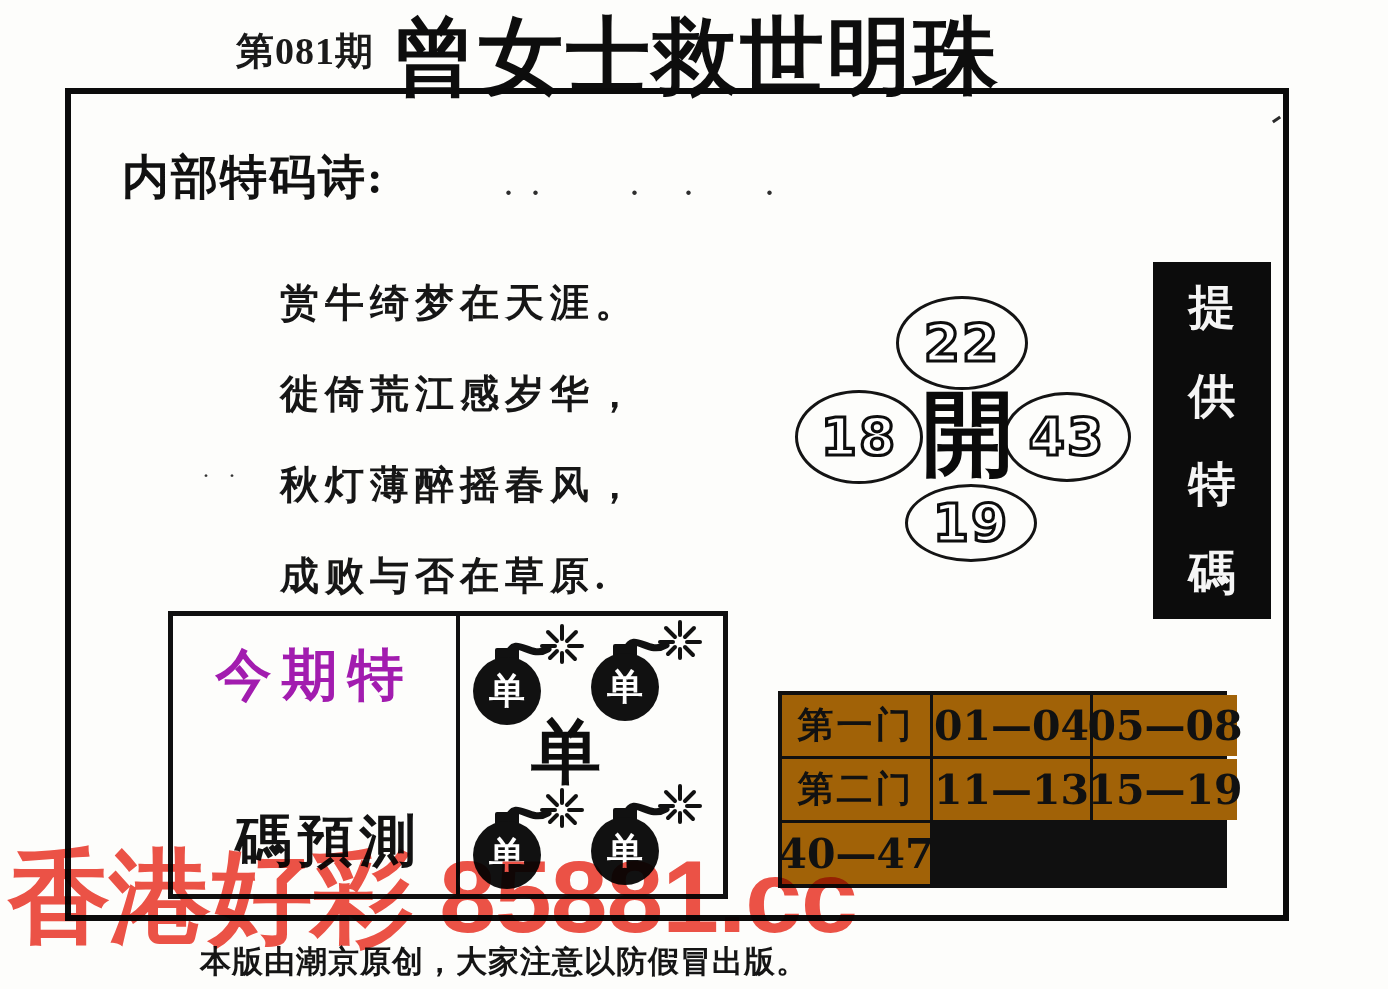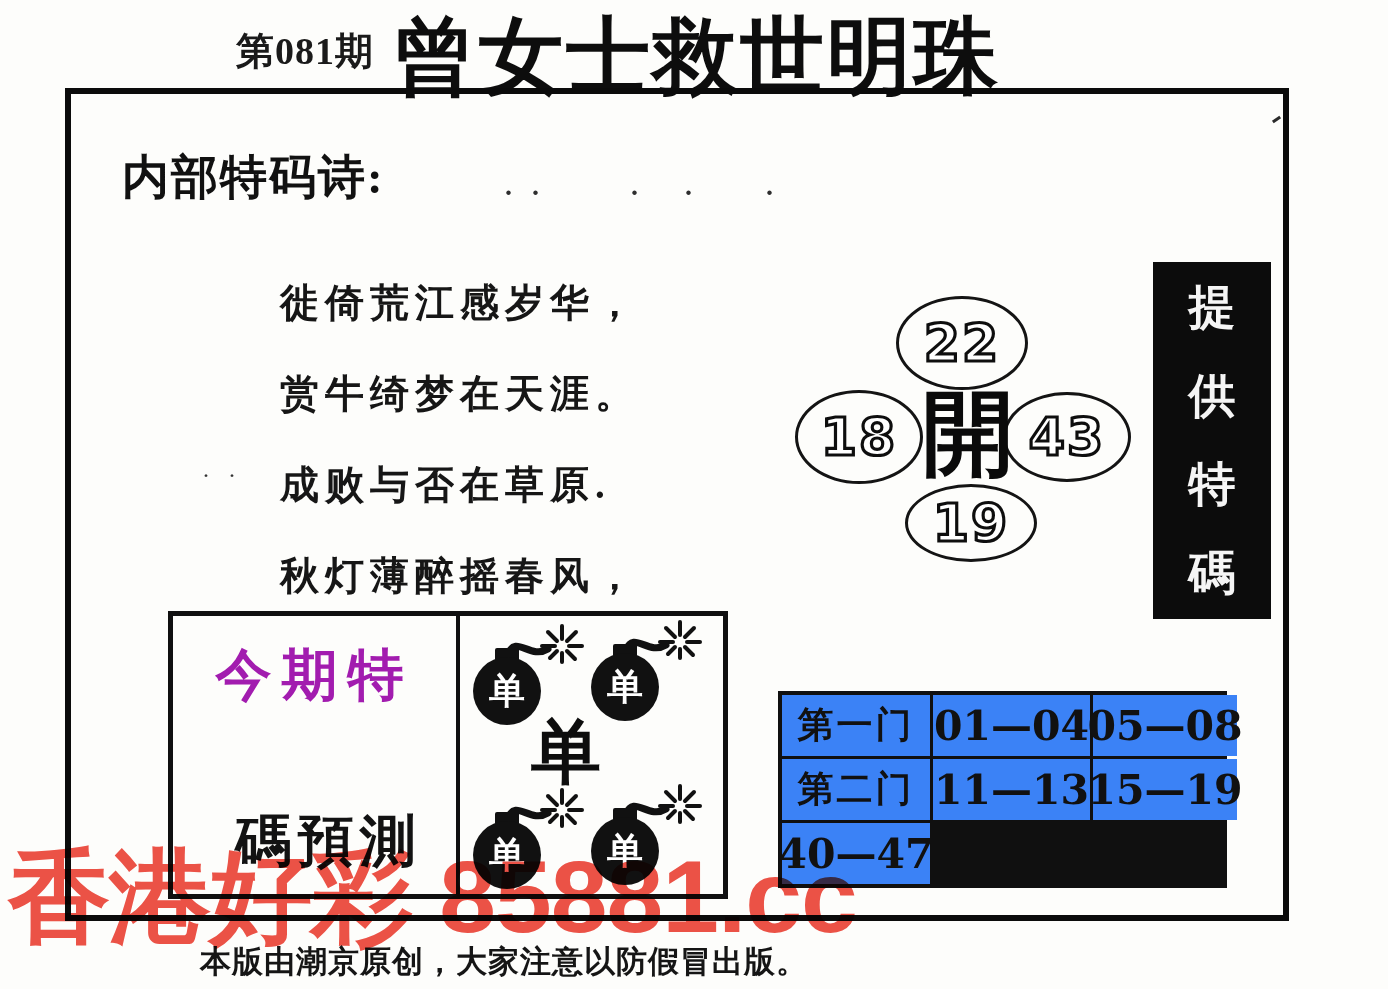--- a/index.html
+++ b/index.html
@@ -127,21 +127,21 @@
   .gate-table {
     left: 778px; top: 691px; width: 449px; height: 197px;
     display: grid;
     grid-template-columns: 148px 157px 144px;
     grid-template-rows: 1fr 1fr 1fr;
     border: 4px solid #101010;
     background: #101010;
     gap: 3px;
   }
   .gate-cell {
-    background: #3b82f6;
+    background: #a16207;
     display: flex; align-items: center; justify-content: center;
     white-space: nowrap;
   }
   .gate-label { font-size: 36px; font-weight: 700; letter-spacing: 3px; }
   .gate-range {
     font-family: "DejaVu Serif", "Liberation Serif", serif;
     font-size: 41px; font-weight: 600; letter-spacing: 0px;
   }
 
   
@@ -164,24 +164,24 @@
 
 <div class="abs issue-label">第081期</div>
 <div class="abs page-title">曾女士救世明珠</div>
 
 <div class="abs main-frame"></div>
 <div class="abs tiny-mark"></div>
 
 <div class="abs poem-label">内部特码诗:</div>
 <div class="abs dotted-line">.  .          .     .        .</div>
 <div class="abs poem-lines">
+  <div class="poem-line">赏牛绮梦在天涯。</div>
   <div class="poem-line">徙倚荒江感岁华，</div>
-  <div class="poem-line">赏牛绮梦在天涯。</div>
+  <div class="poem-line">秋灯薄醉摇春风，</div>
   <div class="poem-line">成败与否在草原.</div>
-  <div class="poem-line">秋灯薄醉摇春风，</div>
 </div>
 <div class="abs margin-marks">· ·</div>
 
 <div class="abs oval oval-top">
   <span class="bubble-num">22</span>
 </div>
 <div class="abs oval oval-left">
   <span class="bubble-num">18</span>
 </div>
 <div class="abs oval oval-right">

